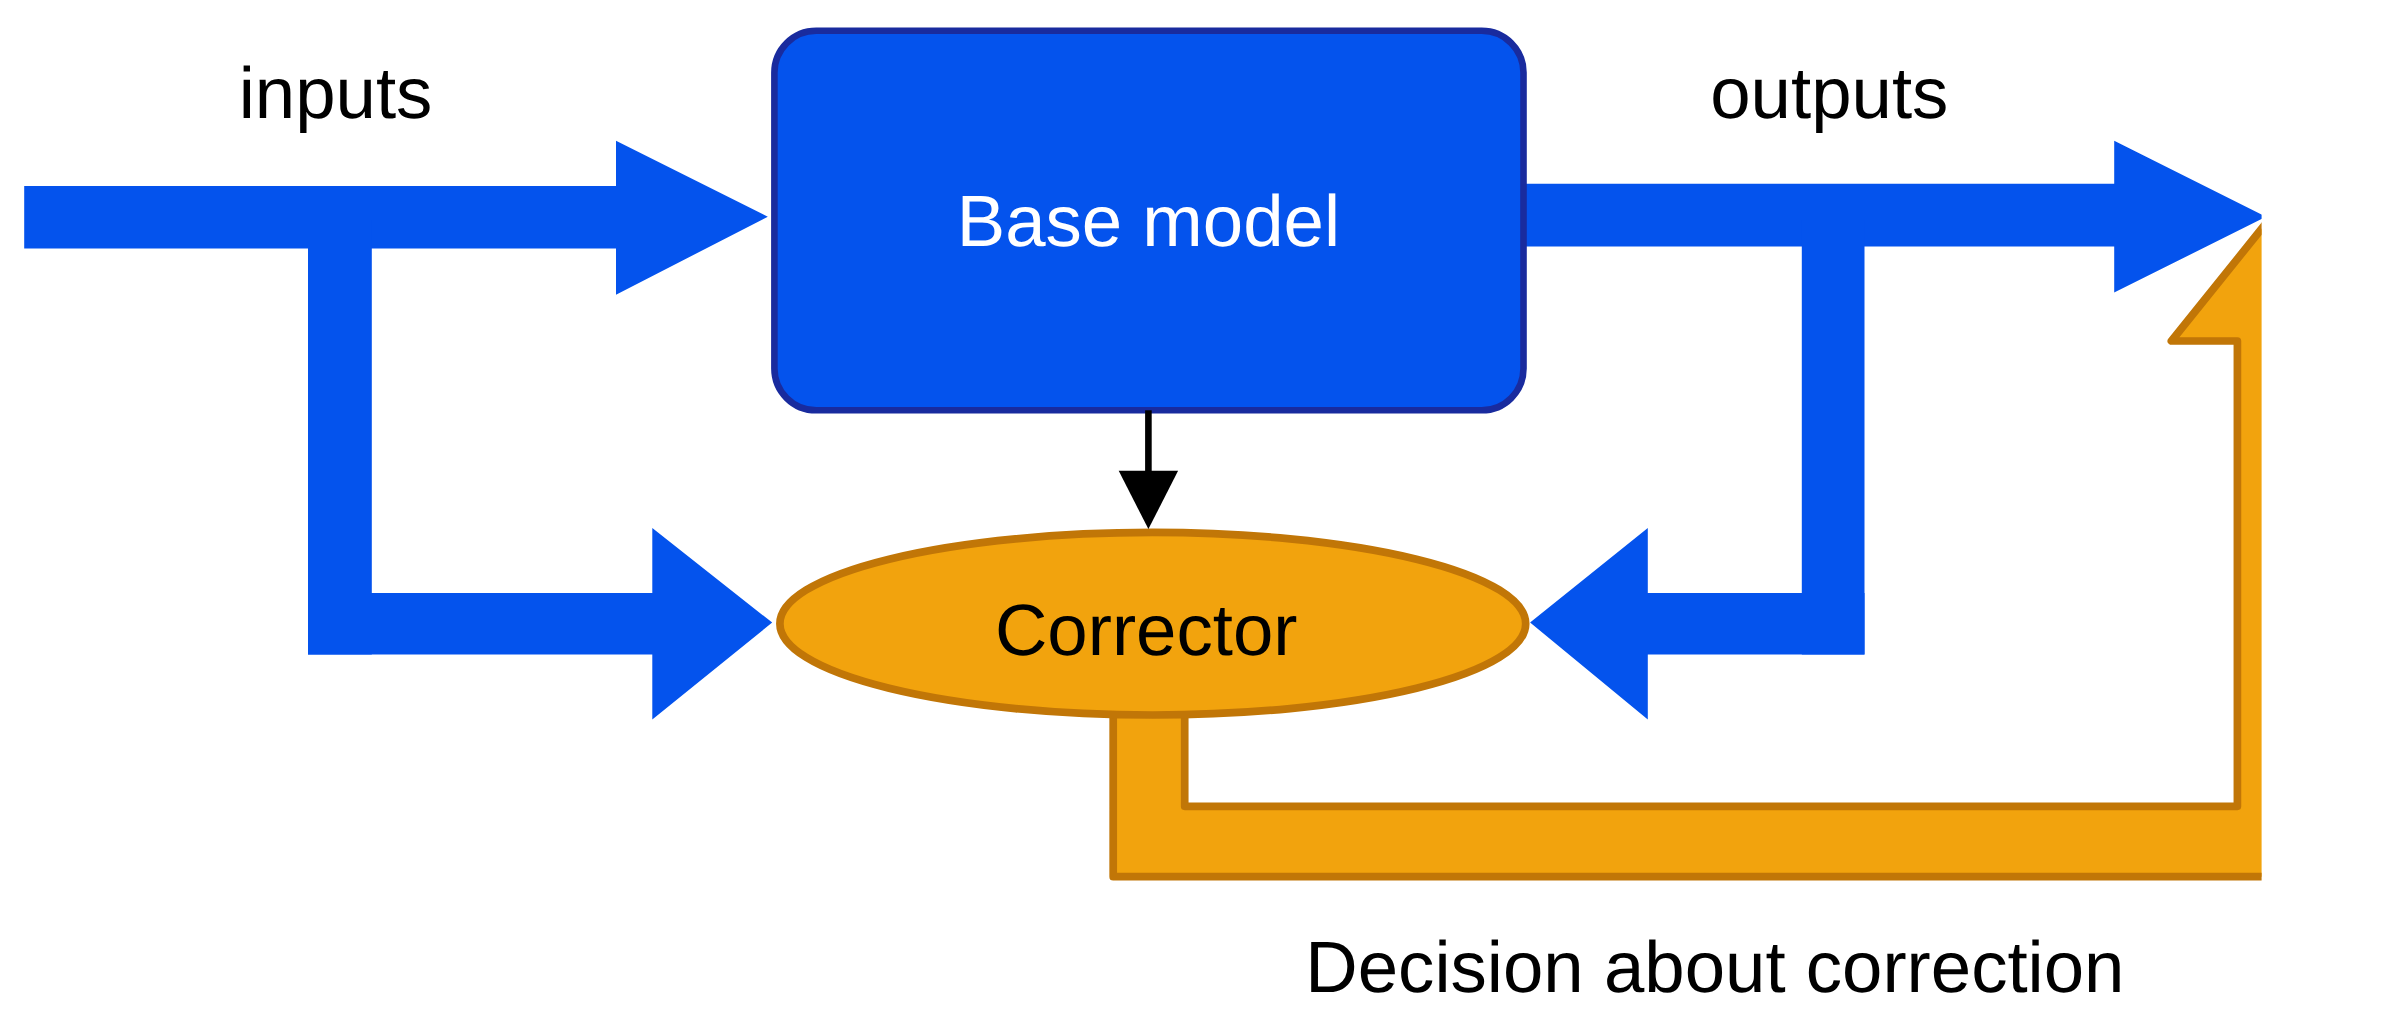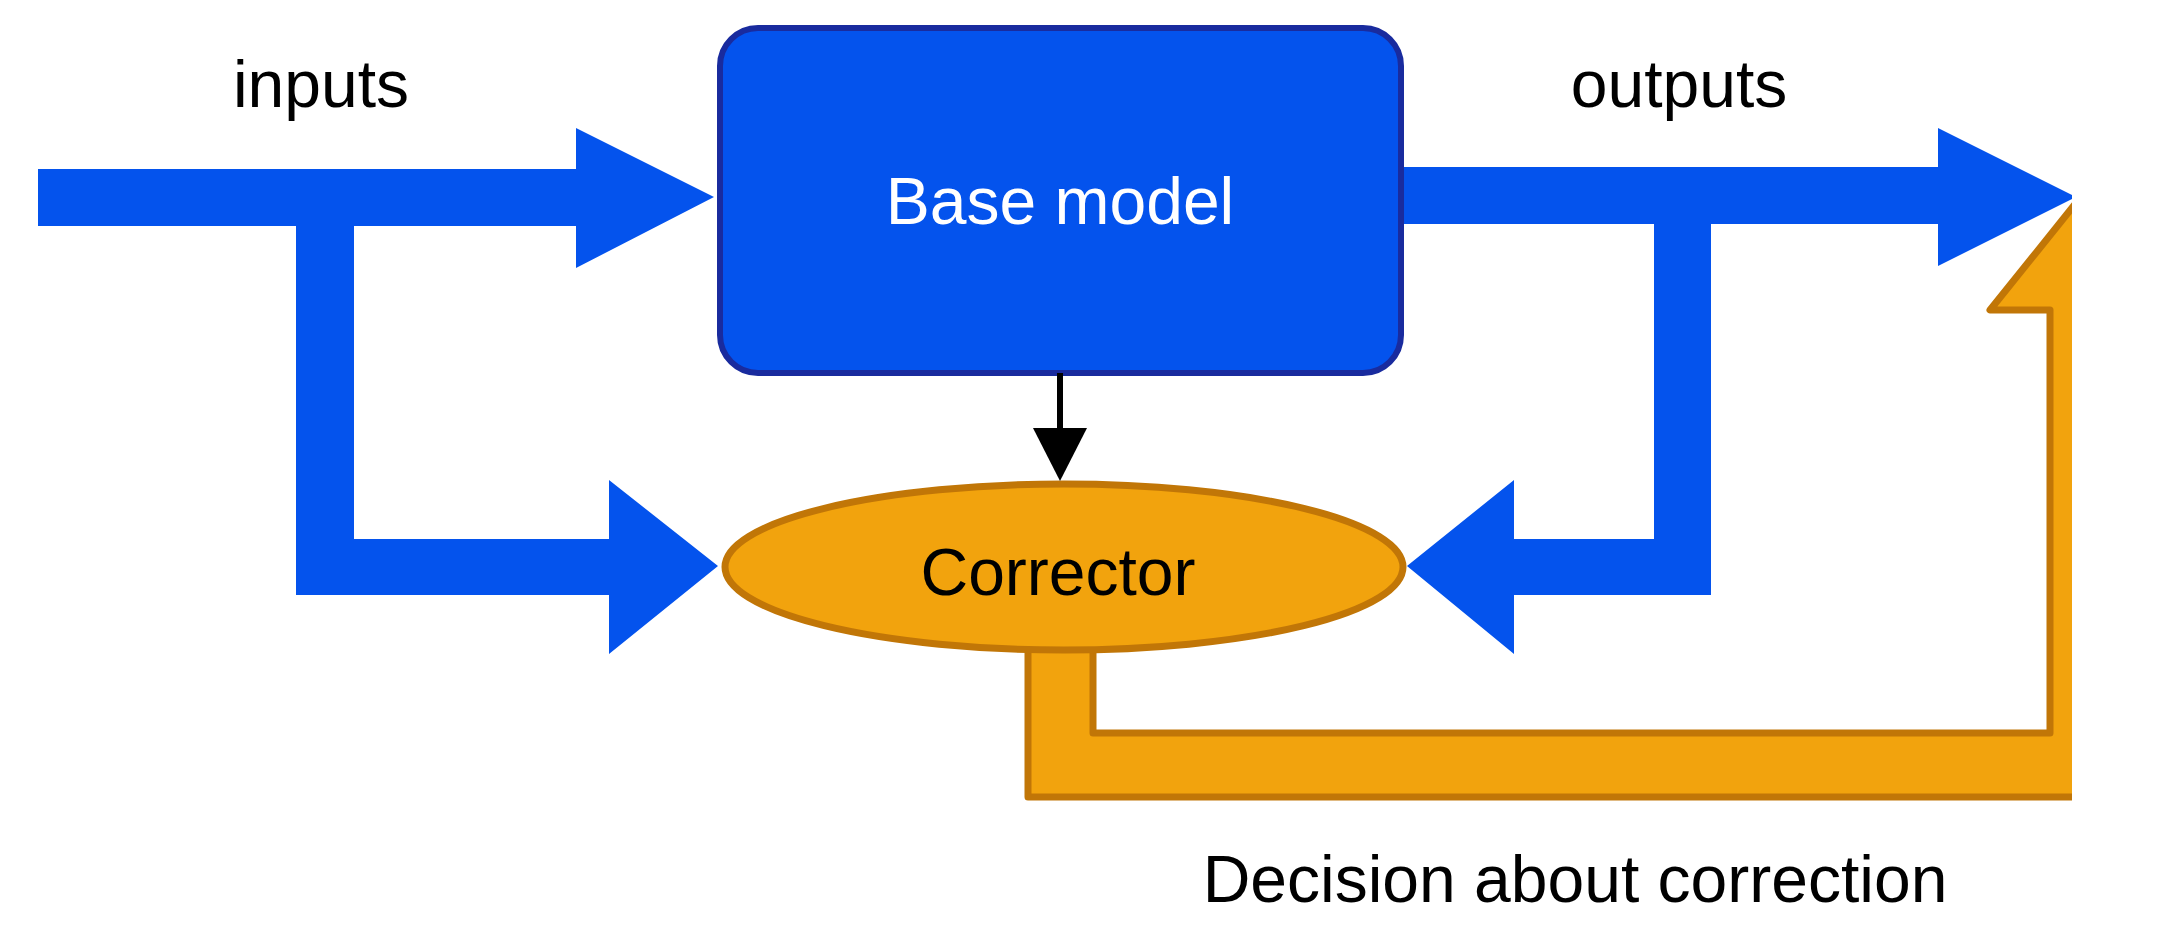--- a/index.html
+++ b/index.html
@@ -17,21 +17,20 @@
     padding: 0;
     background: var(--color-background);
     font-family: "Liberation Sans", sans-serif;
   }
   .stage {
     position: relative;
     width: 2056px;
     height: 930px;
     background: var(--color-background);
     overflow: hidden;
-    margin-left: 16px;
   }
   svg { display: block; }
   .blue-shape {
     fill: var(--color-blue);
     stroke: none;
   }
   .node-box {
     fill: var(--color-blue);
     stroke: var(--color-blue_stroke);
     stroke-width: 6;

